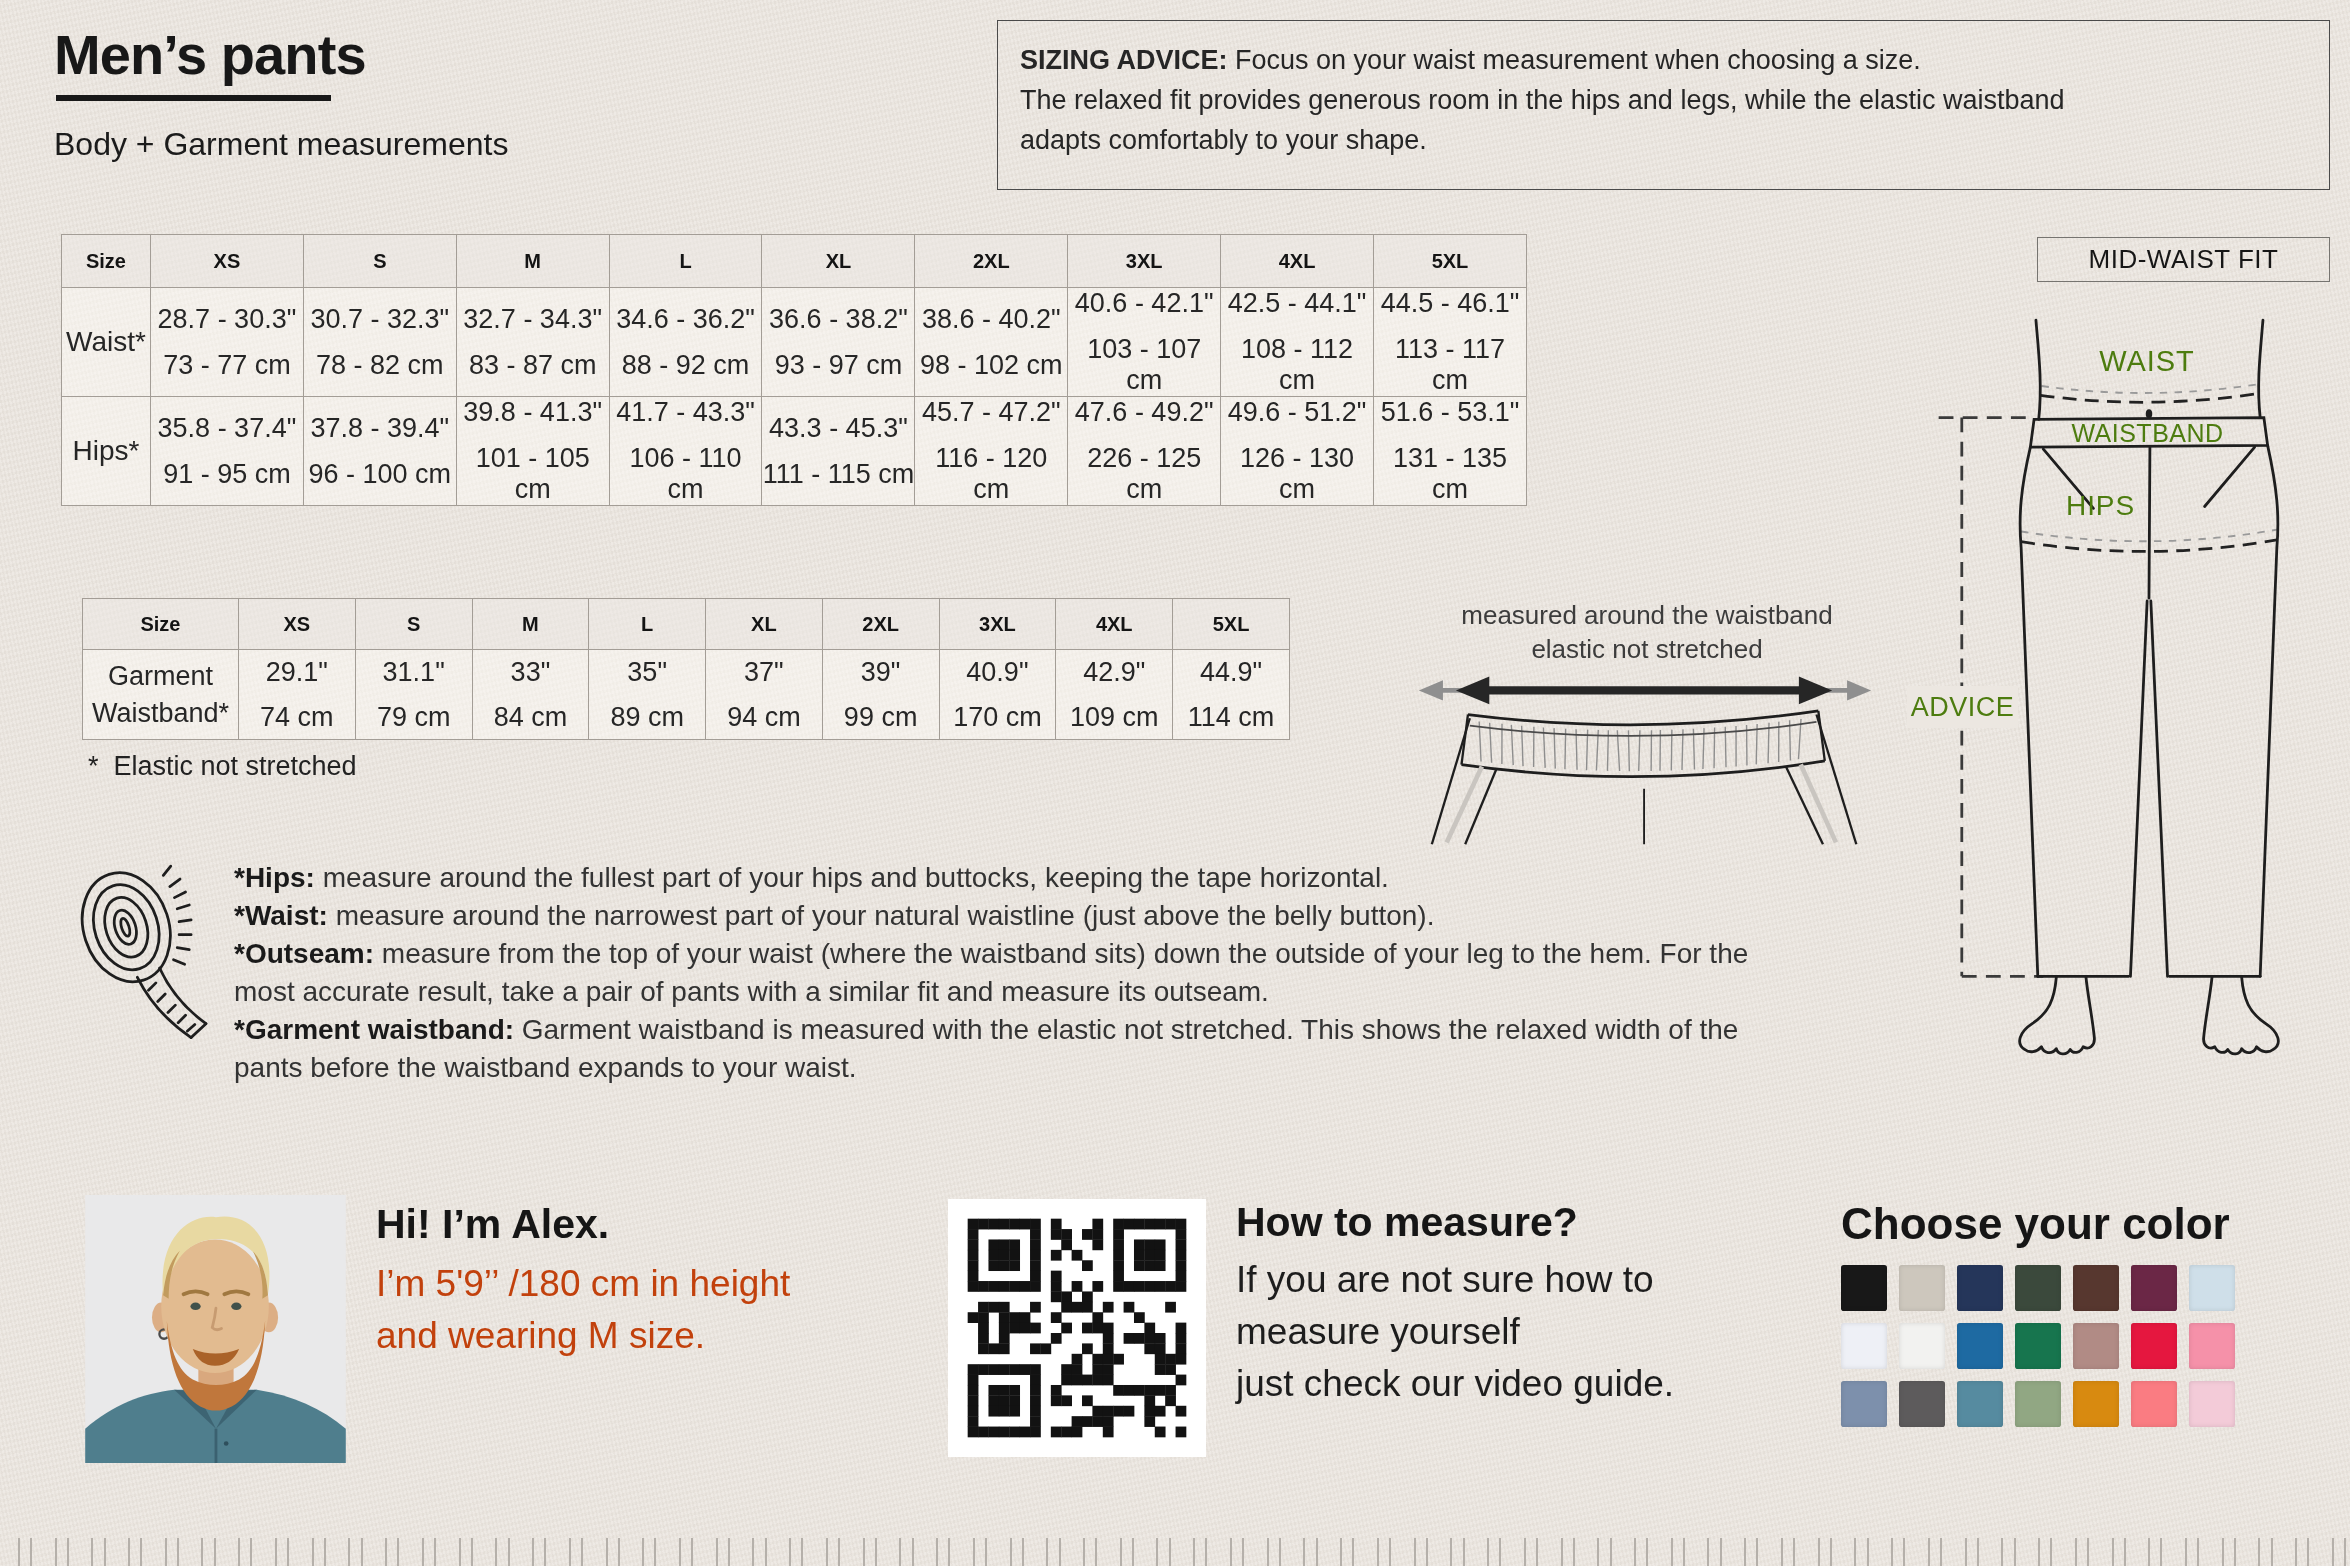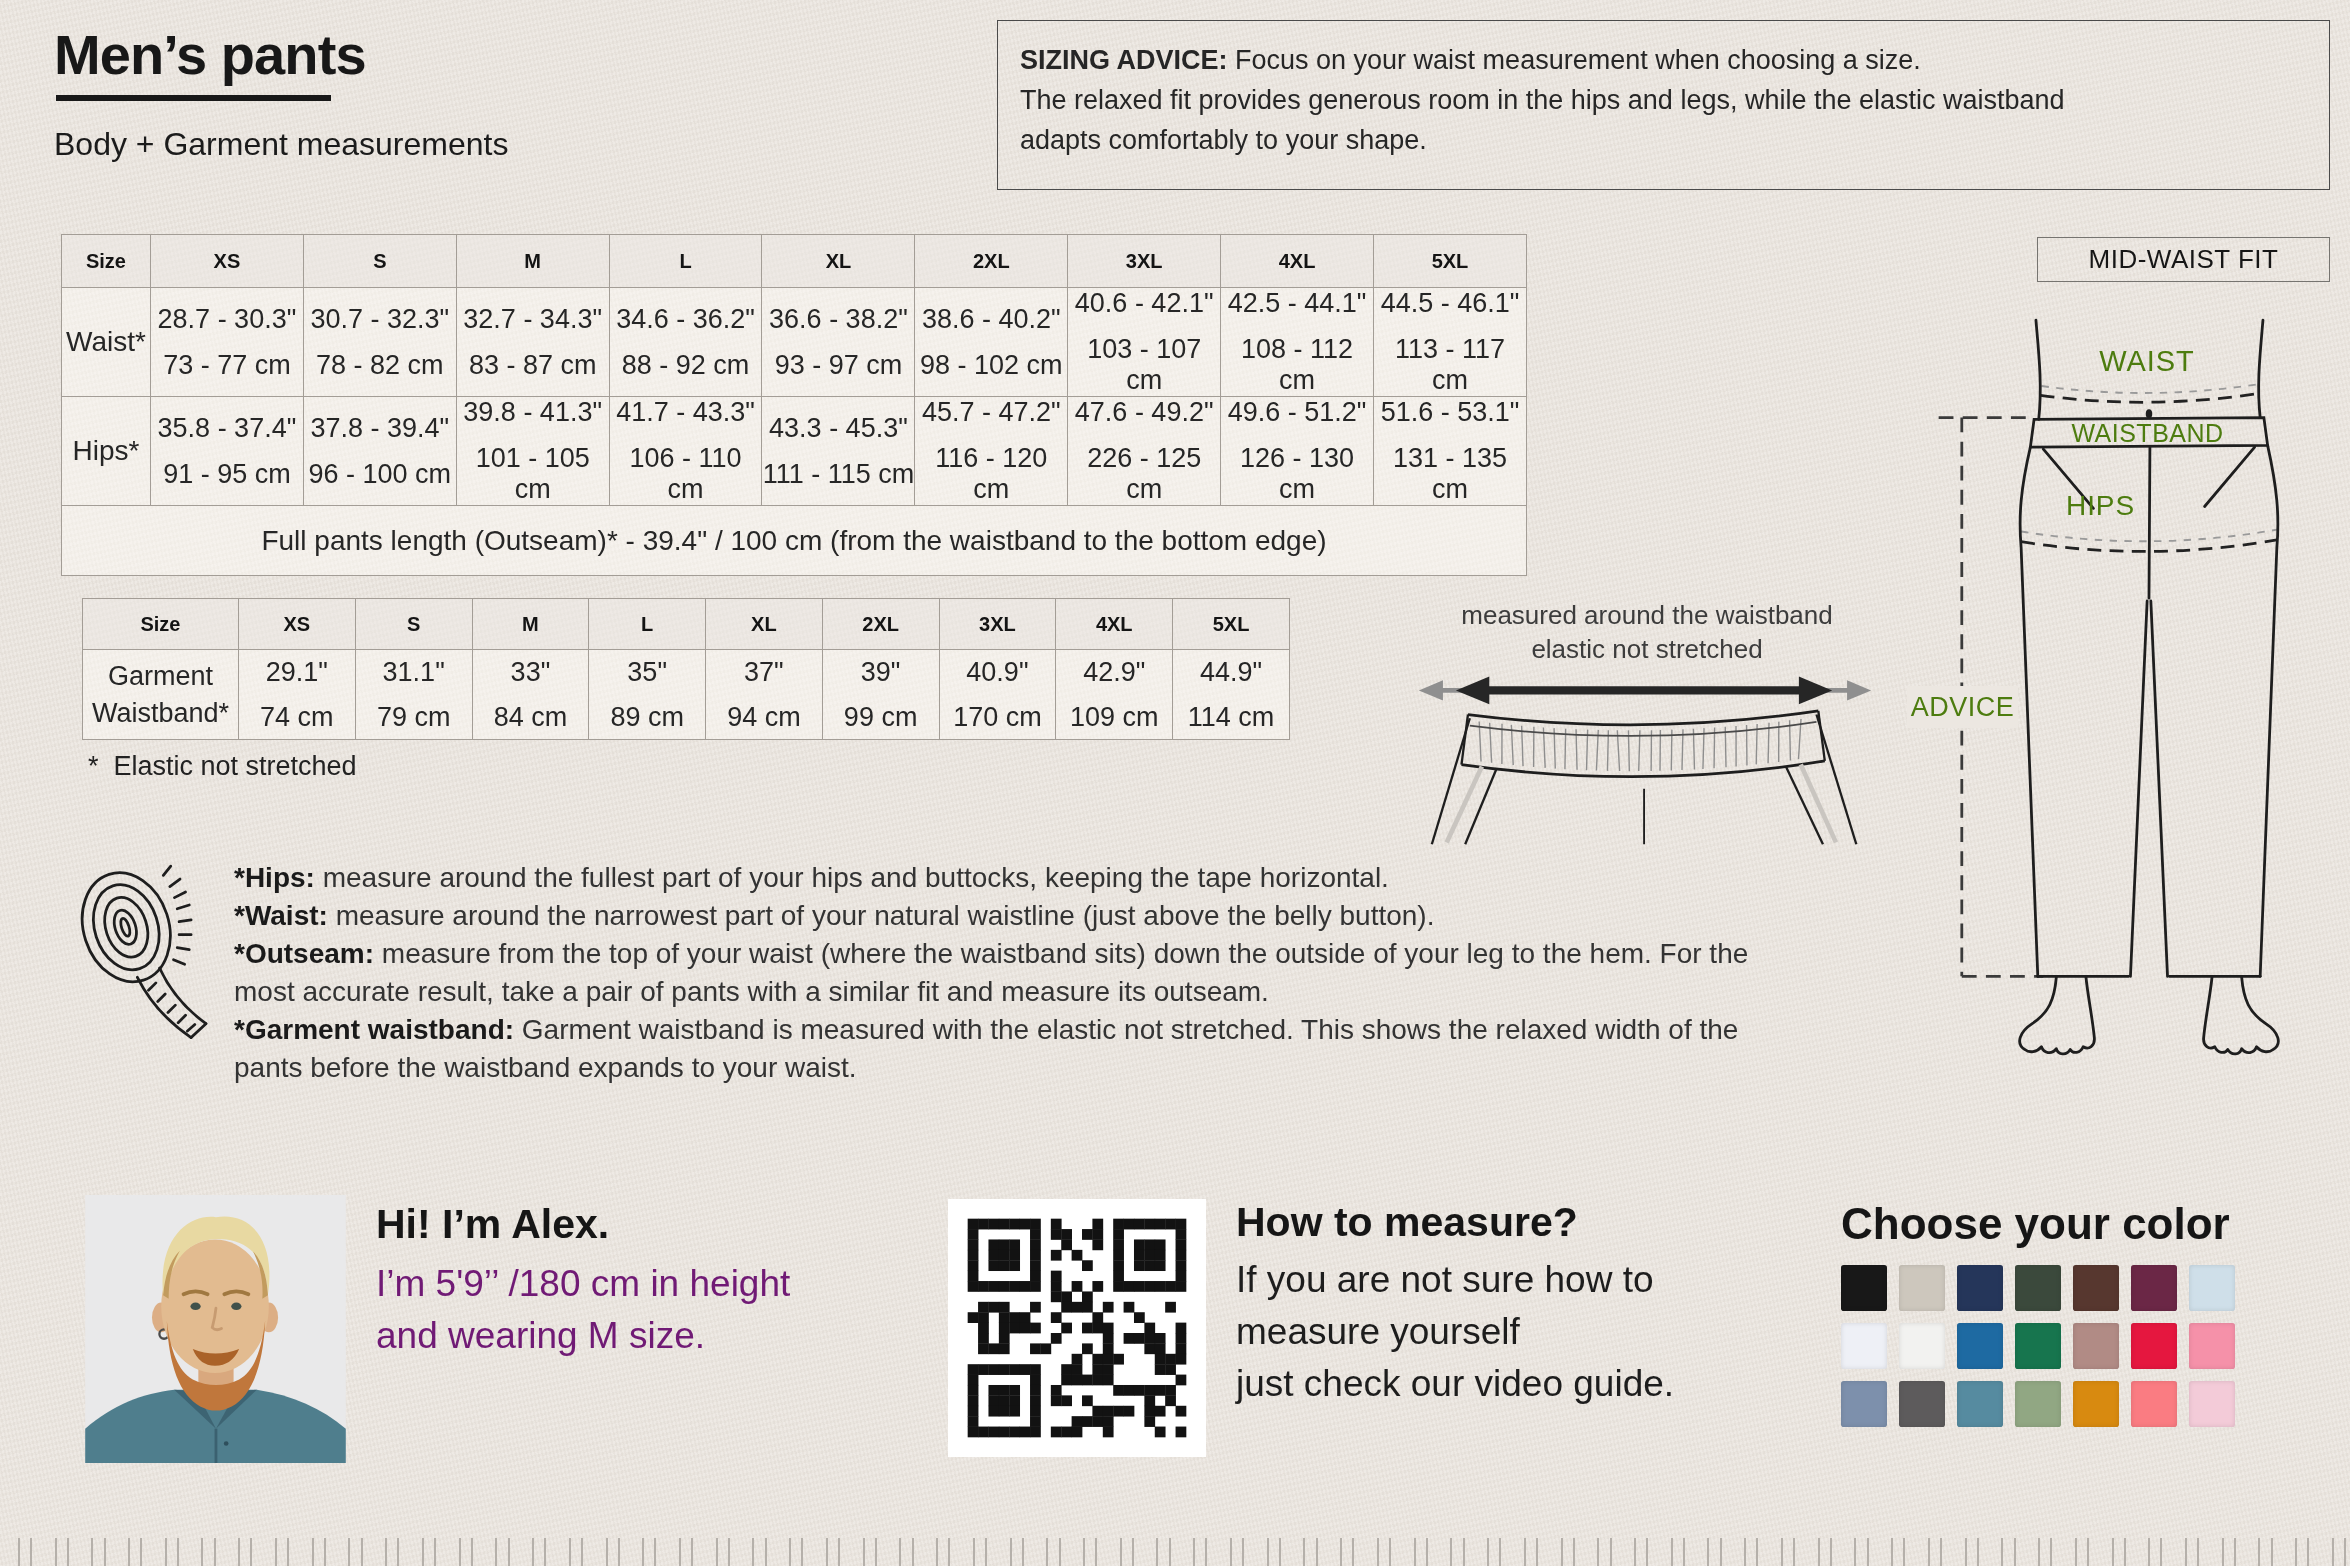--- a/index.html
+++ b/index.html
@@ -55,21 +55,21 @@
     display:flex;align-items:center;justify-content:center;font-size:26px;letter-spacing:0.5px;color:#161616;z-index:2;}
   .fig-label{z-index:2;color:#4d7c0f;text-align:center;}
   .lbl-waist{left:2068px;top:345px;width:158px;font-size:29px;letter-spacing:0.9px;}
   .lbl-waistband{left:2064px;top:419px;width:167px;font-size:25px;letter-spacing:0.5px;}
   .lbl-hips{left:2045px;top:490px;width:111px;font-size:28px;letter-spacing:0.9px;}
   .lbl-outseam{left:1907px;top:686px;font-size:27px;letter-spacing:0.5px;background:#ece7e1;padding:5.6px 3.7px;}
 
   
   .photo{left:85px;top:1195px;width:261px;height:268px;}
   .model-greeting{left:376px;top:1201px;font-size:41px;font-weight:bold;color:#161616;}
-  .model-lines{left:376px;top:1258px;font-size:37px;line-height:52px;color:#701a75;}
+  .model-lines{left:376px;top:1258px;font-size:37px;line-height:52px;color:#c2410c;}
   .qr{left:948px;top:1199px;width:258px;height:258px;}
   .howto-title{left:1236px;top:1199px;font-size:41px;font-weight:bold;color:#161616;}
   .howto-lines{left:1236px;top:1254px;font-size:37px;line-height:52px;color:#1d1d1d;}
   .colors-title{left:1841px;top:1199px;font-size:44px;font-weight:bold;color:#161616;}
   .swatch-grid{left:1841px;top:1265px;display:grid;grid-template-columns:repeat(7,46px);gap:12px;}
   .swatch{width:46px;height:46px;border-radius:2.8px;box-shadow:inset 0 0 5.6px rgba(0,0,0,.12);cursor:pointer;}
 
   
   .ruler{left:0;top:1492px;width:2350px;height:74px;}
   .tick{position:absolute;bottom:0;width:1.9px;background:#b5b0aa;}
@@ -188,23 +188,20 @@
             <div class="cm">226 - 125 cm</div>
           </td>
           <td>
             <div class="in">49.6 - 51.2"</div>
             <div class="cm">126 - 130 cm</div>
           </td>
           <td>
             <div class="in">51.6 - 53.1"</div>
             <div class="cm">131 - 135 cm</div>
           </td>
-        </tr>
-        <tr>
-          <td class="foot" colspan="10">Full pants length (Outseam)* - 39.4" / 100 cm (from the waistband to the bottom edge)</td>
         </tr>
       </tbody>
   </table>
 
   <table class="abs t2">
     <colgroup id="t2cols">
         <col style="width:156px">
         <col style="width:117px">
         <col style="width:117px">
         <col style="width:117px">

